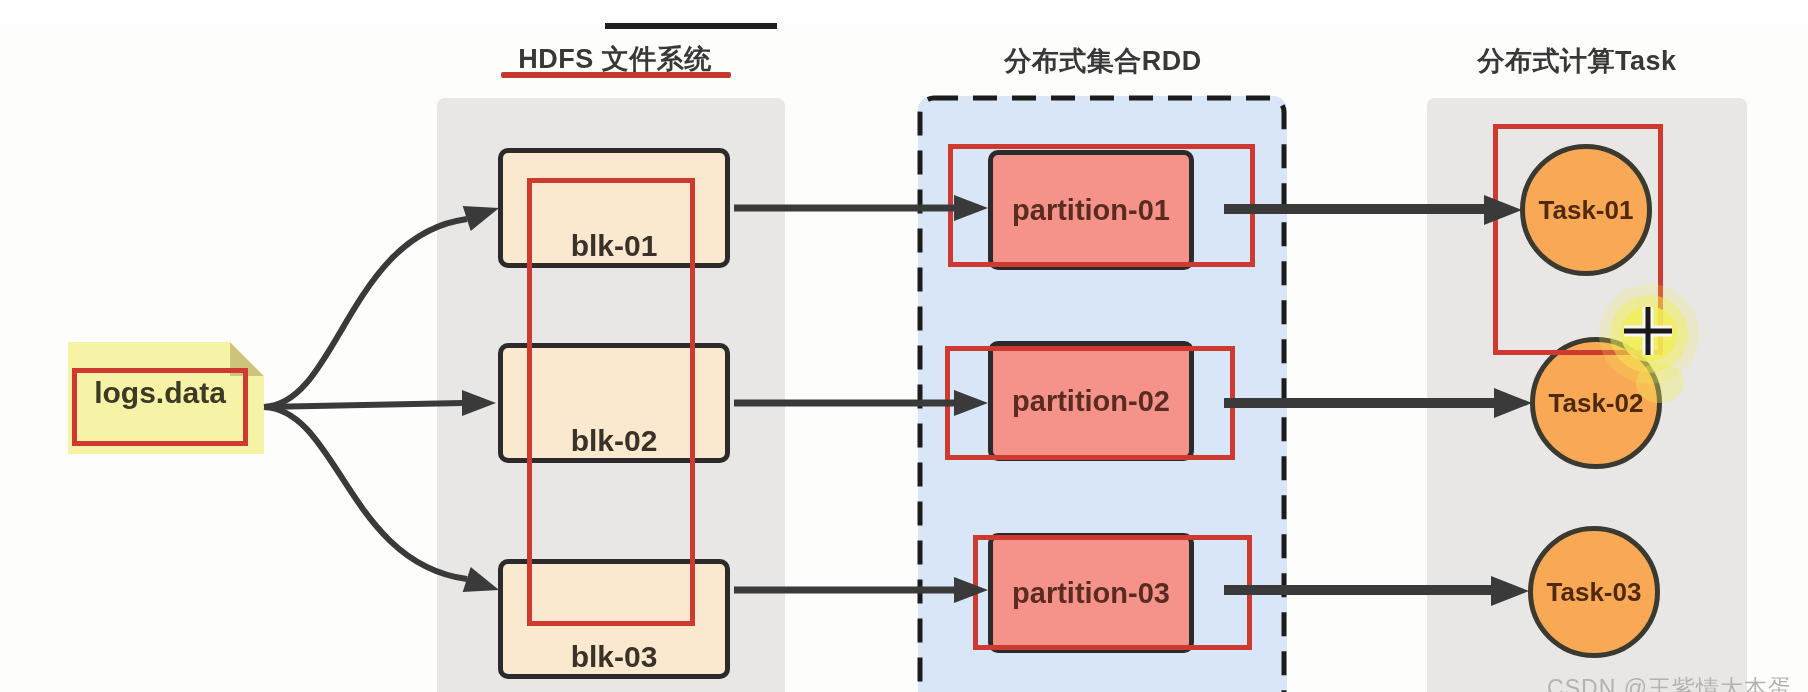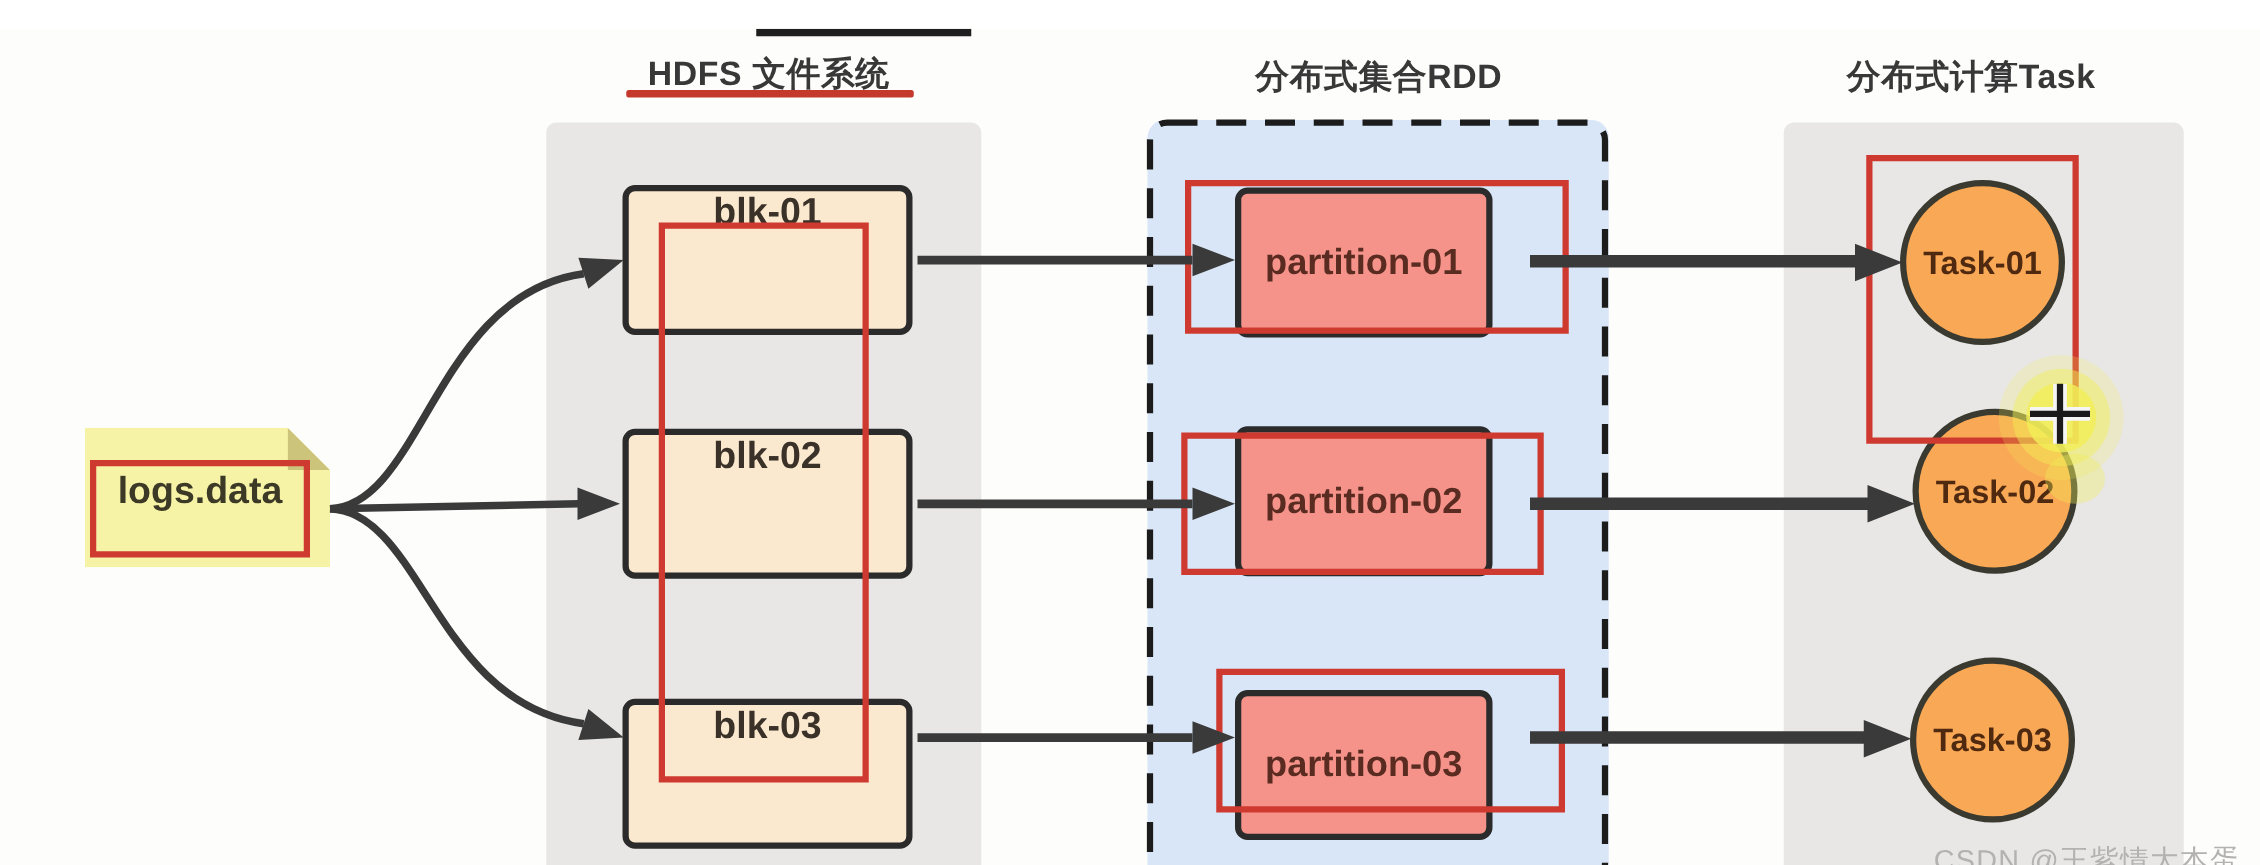--- a/index.html
+++ b/index.html
@@ -21,35 +21,35 @@
   .hdr{position:absolute;top:18px;transform:translateX(-50%);font-size:27px;font-weight:bold;
        color:var(--header-text);white-space:nowrap;letter-spacing:.5px;}
   #hdr1{left:615px;}
   #hdr2{left:1103px;top:20px;}
   #hdr3{left:1577px;top:20px;}
   #hdr1-underline{position:absolute;left:501px;top:49px;width:230px;height:6px;
        background:var(--underline-red);border-radius:2px;}
 
   .node-box{position:absolute;left:498px;width:232px;height:120px;background:var(--block-fill);
        border:5px solid var(--border-dark);border-radius:10px;box-sizing:border-box;
-       display:flex;align-items:flex-start;justify-content:center;
+       display:flex;align-items:flex-end;justify-content:center;
        font-size:30px;font-weight:bold;color:var(--text-dark);}
   #blk1{top:125px;} #blk2{top:320px;} #blk3{top:536px;}
 
   .part-box{position:absolute;left:988px;width:206px;height:120px;background:var(--partition-fill);
        border:5px solid var(--border-dark);border-radius:10px;box-sizing:border-box;
        display:flex;align-items:center;justify-content:center;
        font-size:29px;font-weight:bold;color:var(--partition-text);}
-  #part1{top:127px;} #part2{top:318px;justify-content:center;} #part3{top:529px;}
+  #part1{top:127px;} #part2{top:318px;justify-content:center;} #part3{top:510px;}
 
   .task-circle{position:absolute;width:132px;height:132px;background:var(--task-fill);
        border:5px solid #3a3a30;border-radius:50%;box-sizing:border-box;
        display:flex;align-items:center;justify-content:center;
        font-size:26px;font-weight:bold;color:var(--task-text);}
-  #task1{left:1520px;top:121px;} #task2{left:1530px;top:304px;} #task3{left:1528px;top:503px;}
+  #task1{left:1520px;top:121px;} #task2{left:1530px;top:314px;} #task3{left:1528px;top:503px;}
 
   
   #note{position:absolute;left:68px;top:319px;width:196px;height:112px;background:var(--note-yellow);
        clip-path:polygon(0 0,162px 0,196px 34px,196px 100%,0 100%);}
   #note-fold{position:absolute;left:162px;top:0;width:34px;height:34px;background:var(--note-fold);
        clip-path:polygon(0 0,100% 100%,0 100%);}
   #note-redbox{position:absolute;left:4px;top:26px;width:176px;height:78px;
        border:5px solid var(--annotation-red);box-sizing:border-box;}
   #note-label{position:absolute;left:0;top:34px;width:184px;text-align:center;
        font-size:30px;font-weight:bold;color:#3c3a26;}

